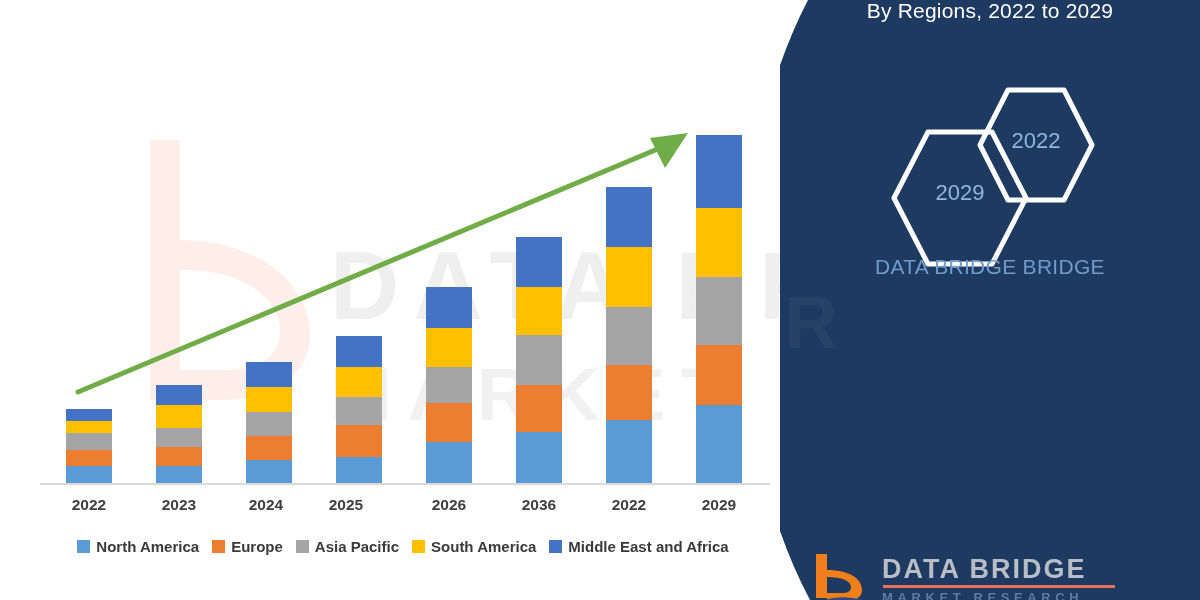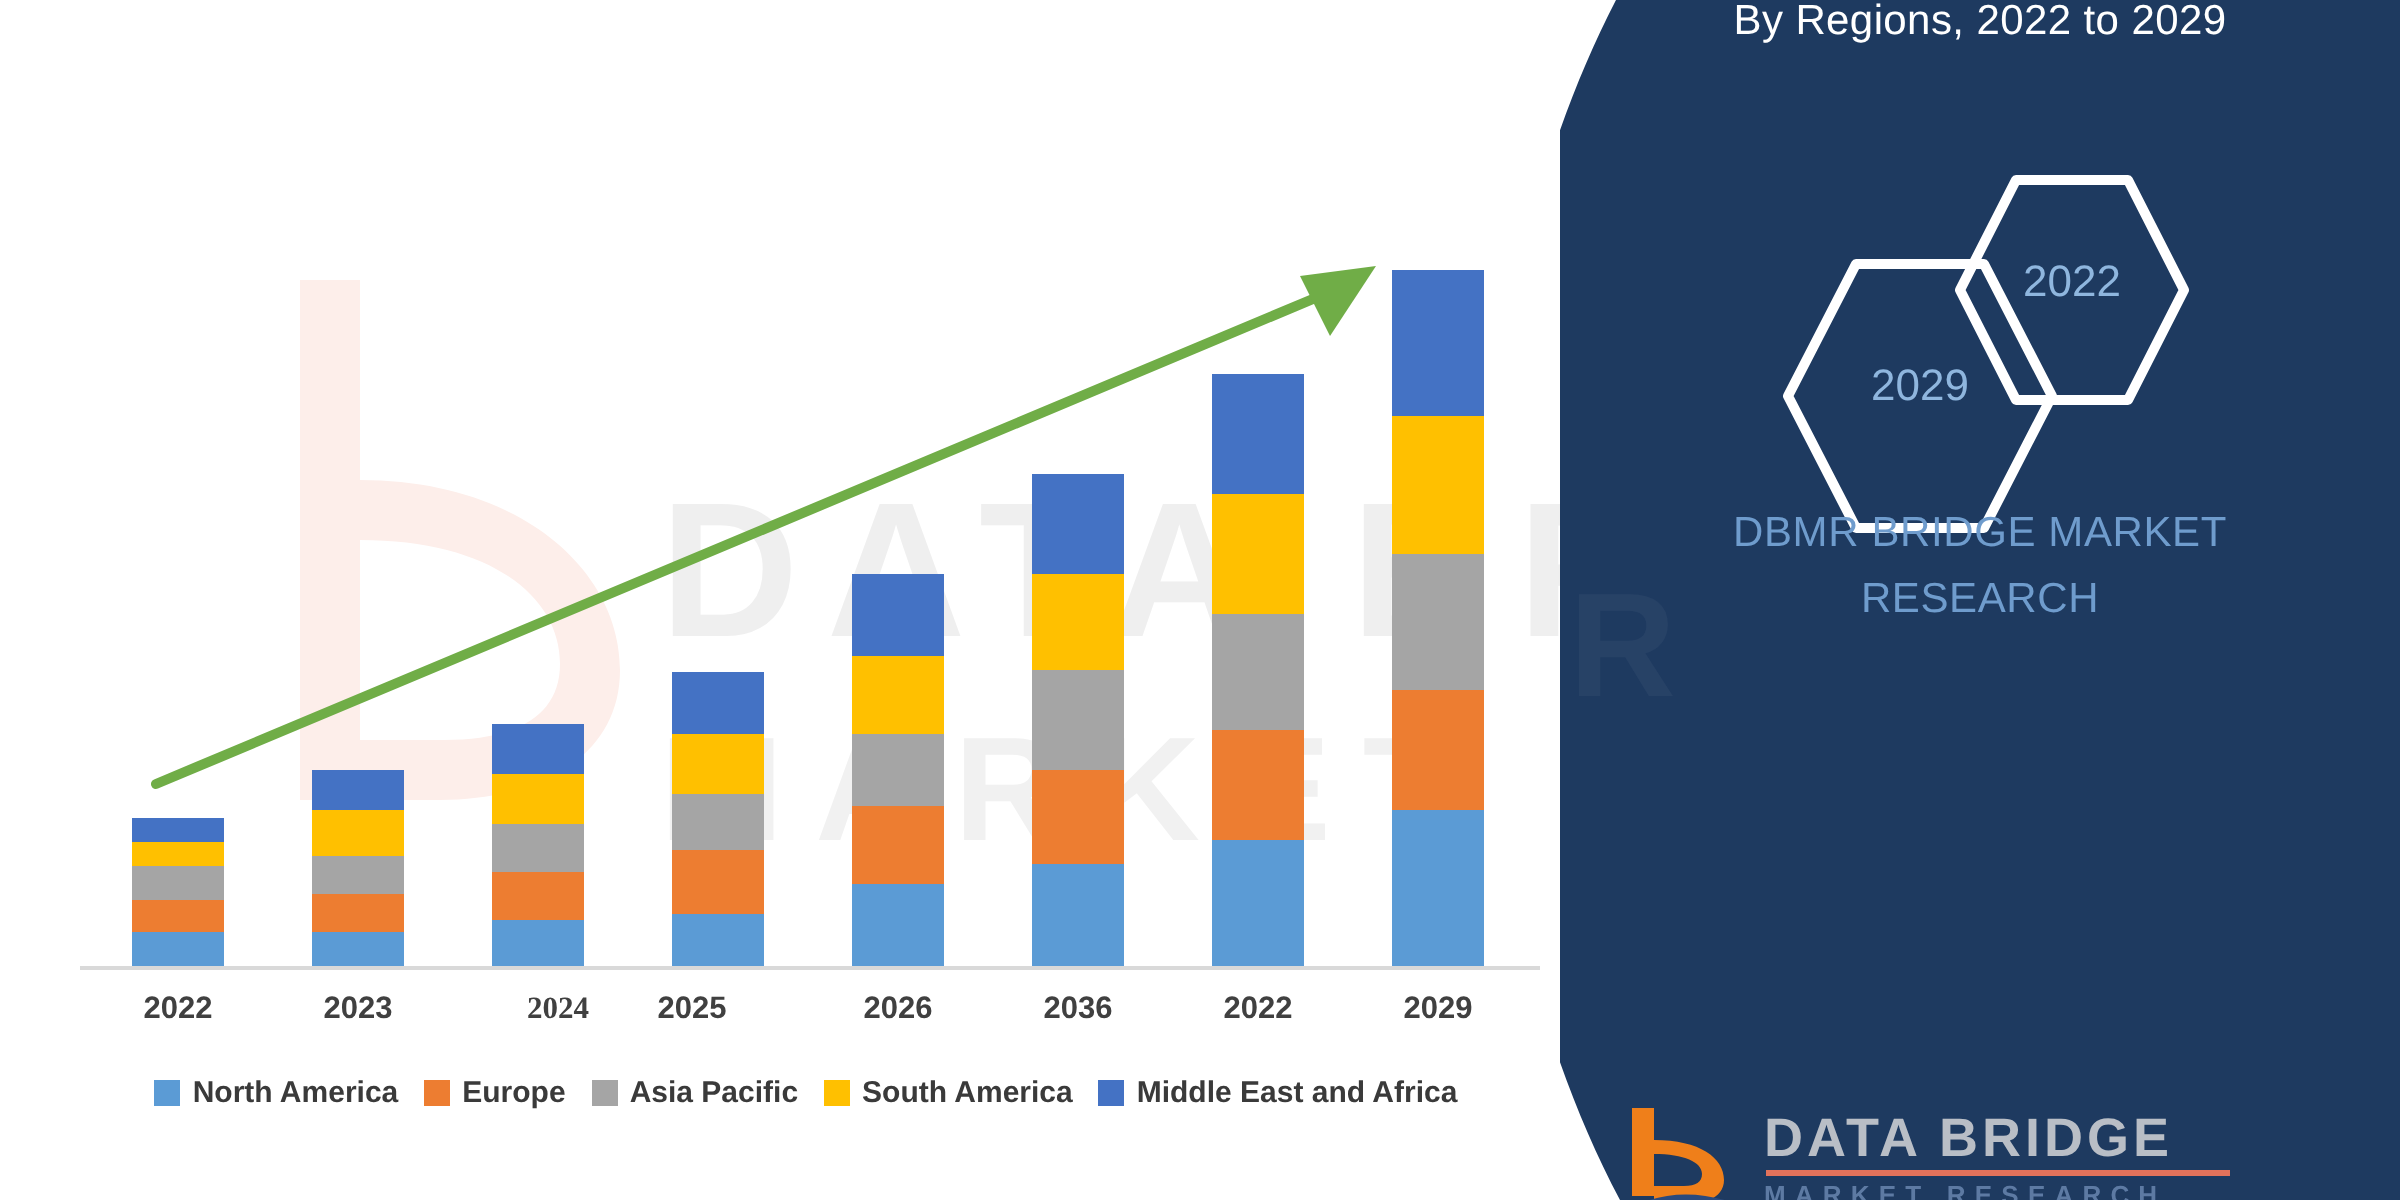--- a/index.html
+++ b/index.html
@@ -169,21 +169,21 @@
           <div class="seg" style="top: 135px; height: 73px; background: rgb(68, 114, 196);"></div>
           <div class="seg" style="top: 208px; height: 69px; background: rgb(255, 192, 0);"></div>
           <div class="seg" style="top: 277px; height: 68px; background: rgb(165, 165, 165);"></div>
           <div class="seg" style="top: 345px; height: 60px; background: rgb(237, 125, 49);"></div>
           <div class="seg" style="top: 405px; height: 78px; background: rgb(91, 155, 213);"></div>
         </div>
       </div>
     <div id="xlabels">
         <div class="xlab" style="left: 49px;">2022</div>
         <div class="xlab" style="left: 139px;">2023</div>
-        <div class="xlab" style="left: 239px; font-family: Liberation Serif, serif;">2024</div>
+        <div class="xlab" style="left: 226px;">2024</div>
         <div class="xlab" style="left: 306px;">2025</div>
         <div class="xlab" style="left: 409px;">2026</div>
         <div class="xlab" style="left: 499px;">2036</div>
         <div class="xlab" style="left: 589px;">2022</div>
         <div class="xlab" style="left: 679px;">2029</div>
       </div>
 
     <svg class="arrow" viewBox="0 0 820 600">
       <line x1="78" y1="392" x2="672" y2="143" stroke="#70ad47" stroke-width="5" stroke-linecap="round"></line>
       <polygon points="688,133 650,138 665,168" fill="#70ad47"></polygon>
@@ -232,22 +232,21 @@
       </div>
       <div class="hex hex-2029">
         <svg viewBox="0 0 140 140">
           <polygon points="38,4 102,4 136,70 102,136 38,136 4,70" fill="none" stroke="#ffffff" stroke-width="5" stroke-linejoin="round"></polygon>
         </svg>
         <div class="hex-label">2029</div>
       </div>
     </div>
 
     <div class="brand">
-      <div>DBMR BRIDGE MARKET</div>
-      <div>RESEARCH</div>
+      <div>DATA BRIDGE BRIDGE</div>
     </div>
 
     <div class="logo">
       <svg class="logo-mark" viewBox="0 0 62 60">
         <path d="M6 2 L6 46 L17 46 L17 2 Z" fill="#ef7f1a"></path>
         <path d="M17 18 C40 18 52 27 52 38 C52 46 44 50 33 50 L17 50 L17 41 L32 41
                  C38 41 41 39 41 35 C41 29 32 25 17 25 Z" fill="#ef7f1a"></path>
         <path d="M0 56 C14 44 38 42 58 50 L58 60 L0 60 Z" fill="#2b4a7d"></path>
       </svg>
       <div class="logo-txt">

